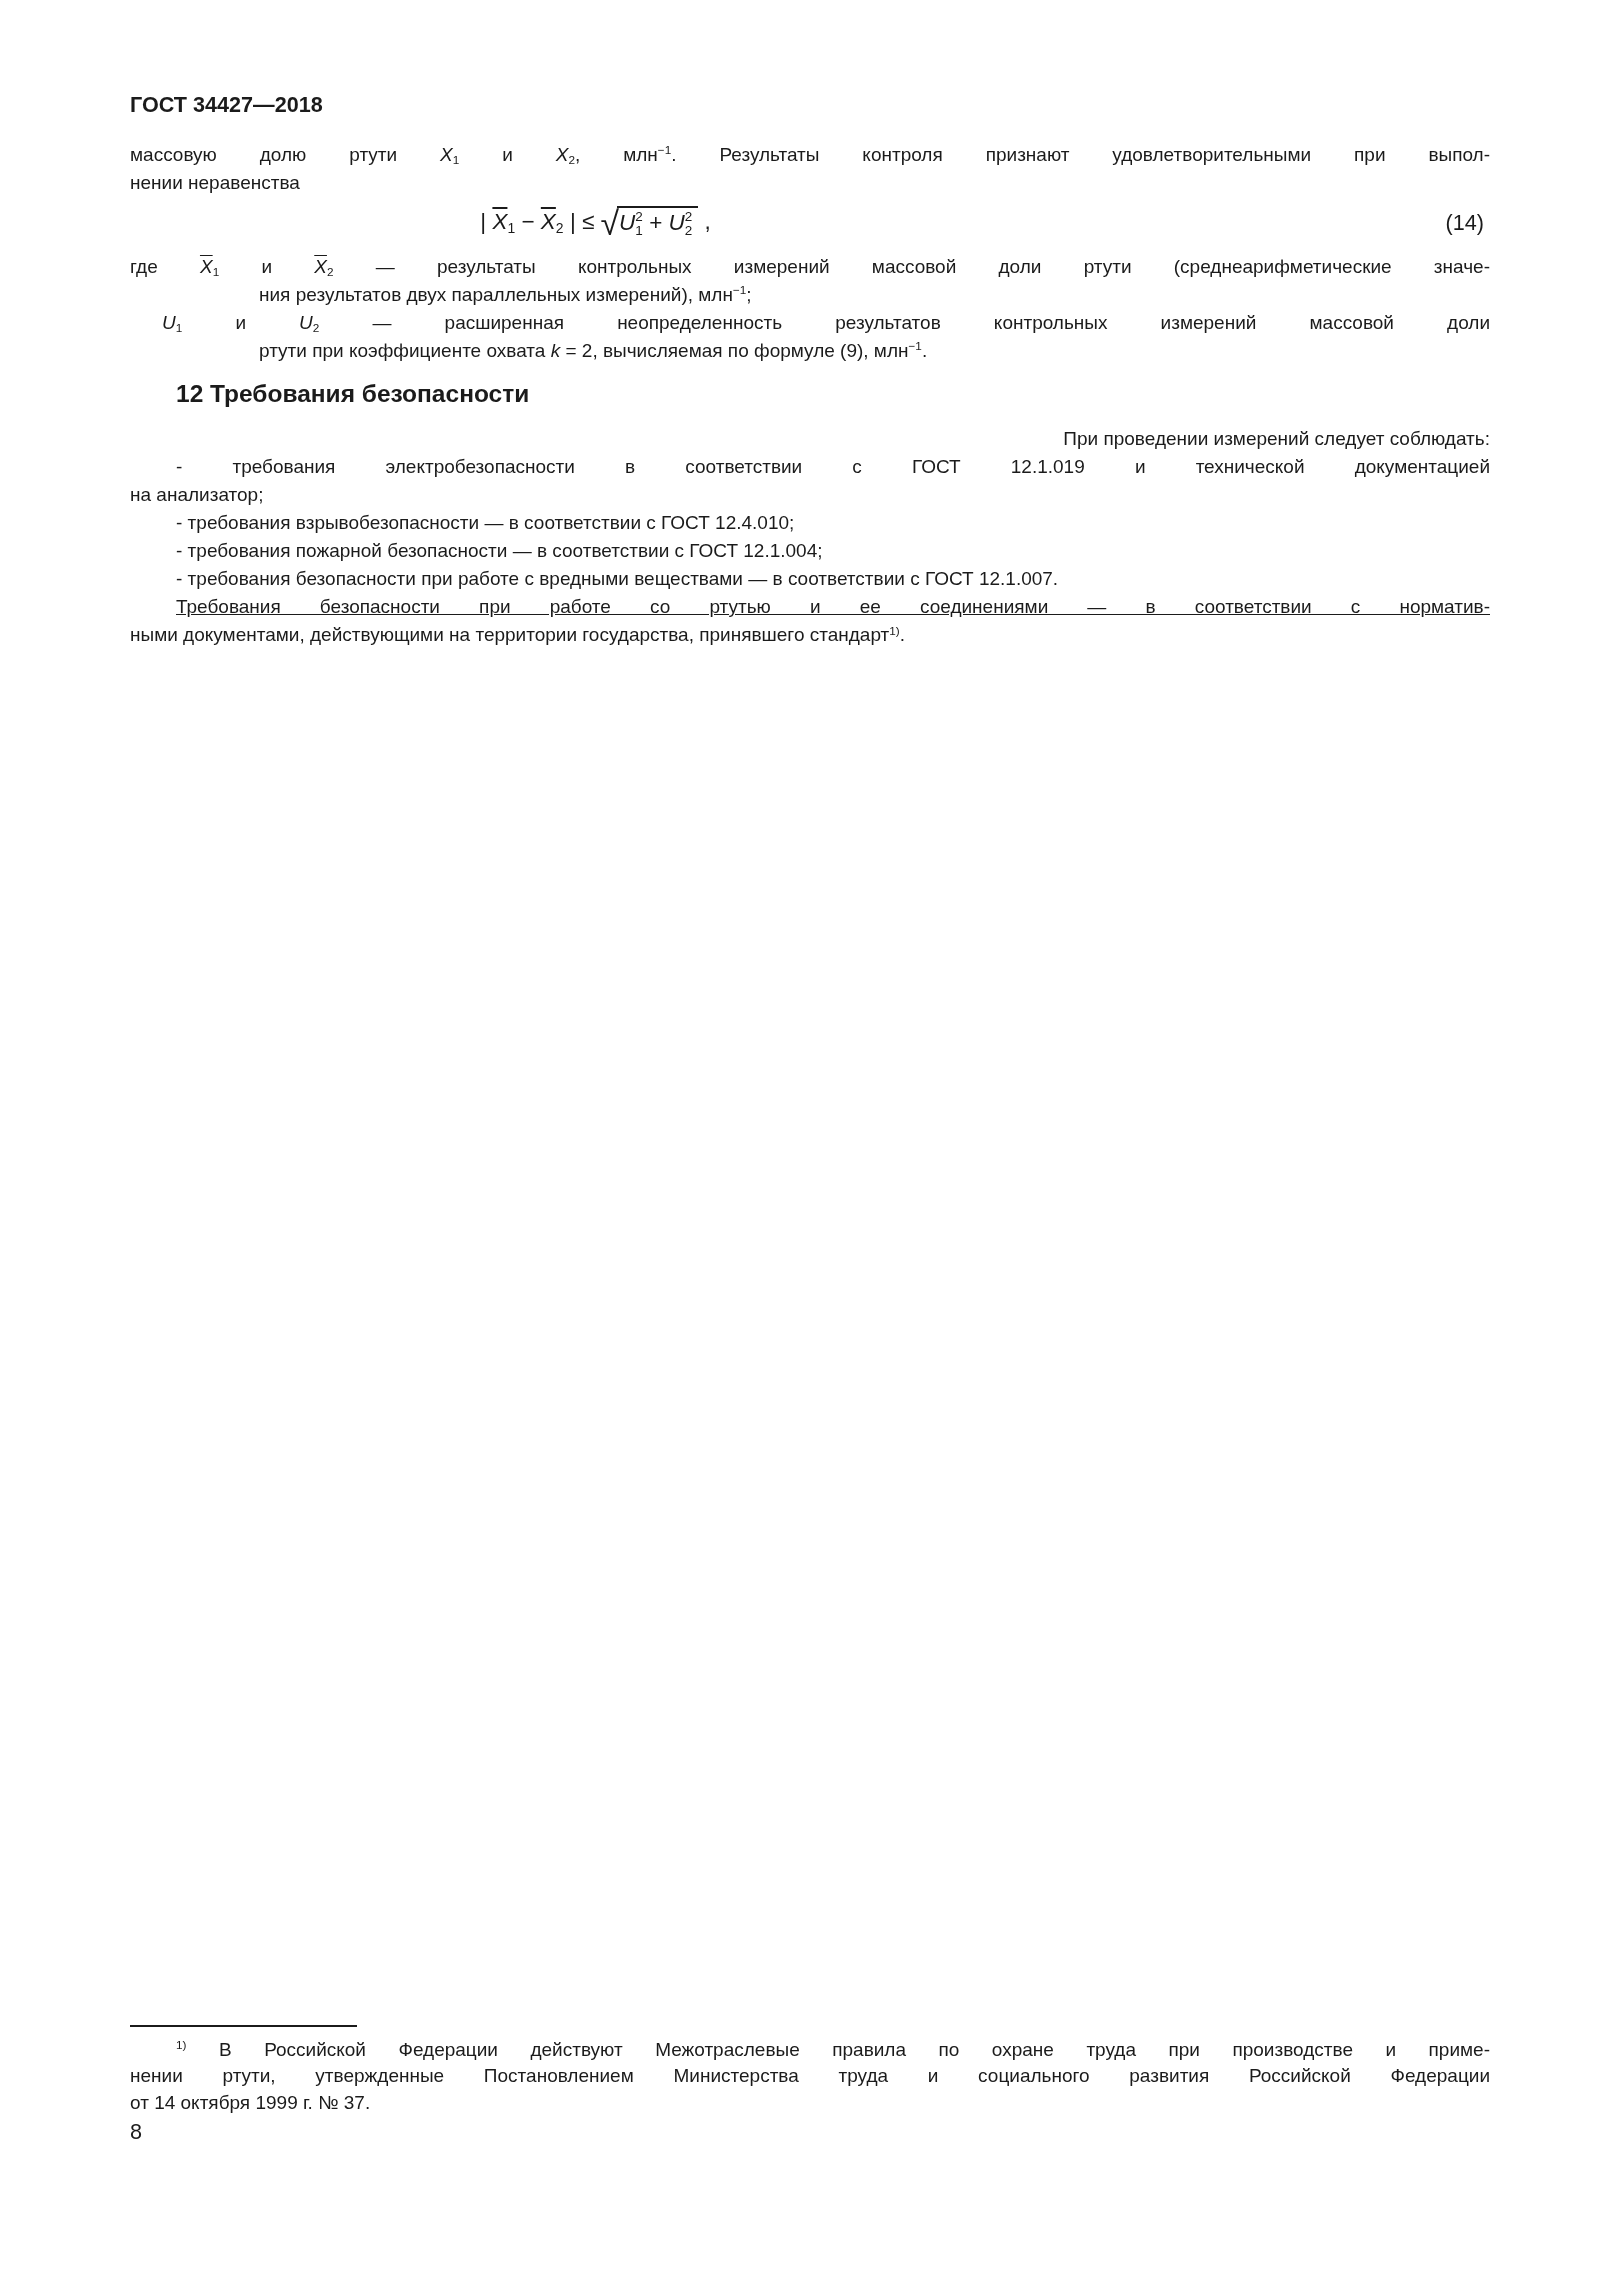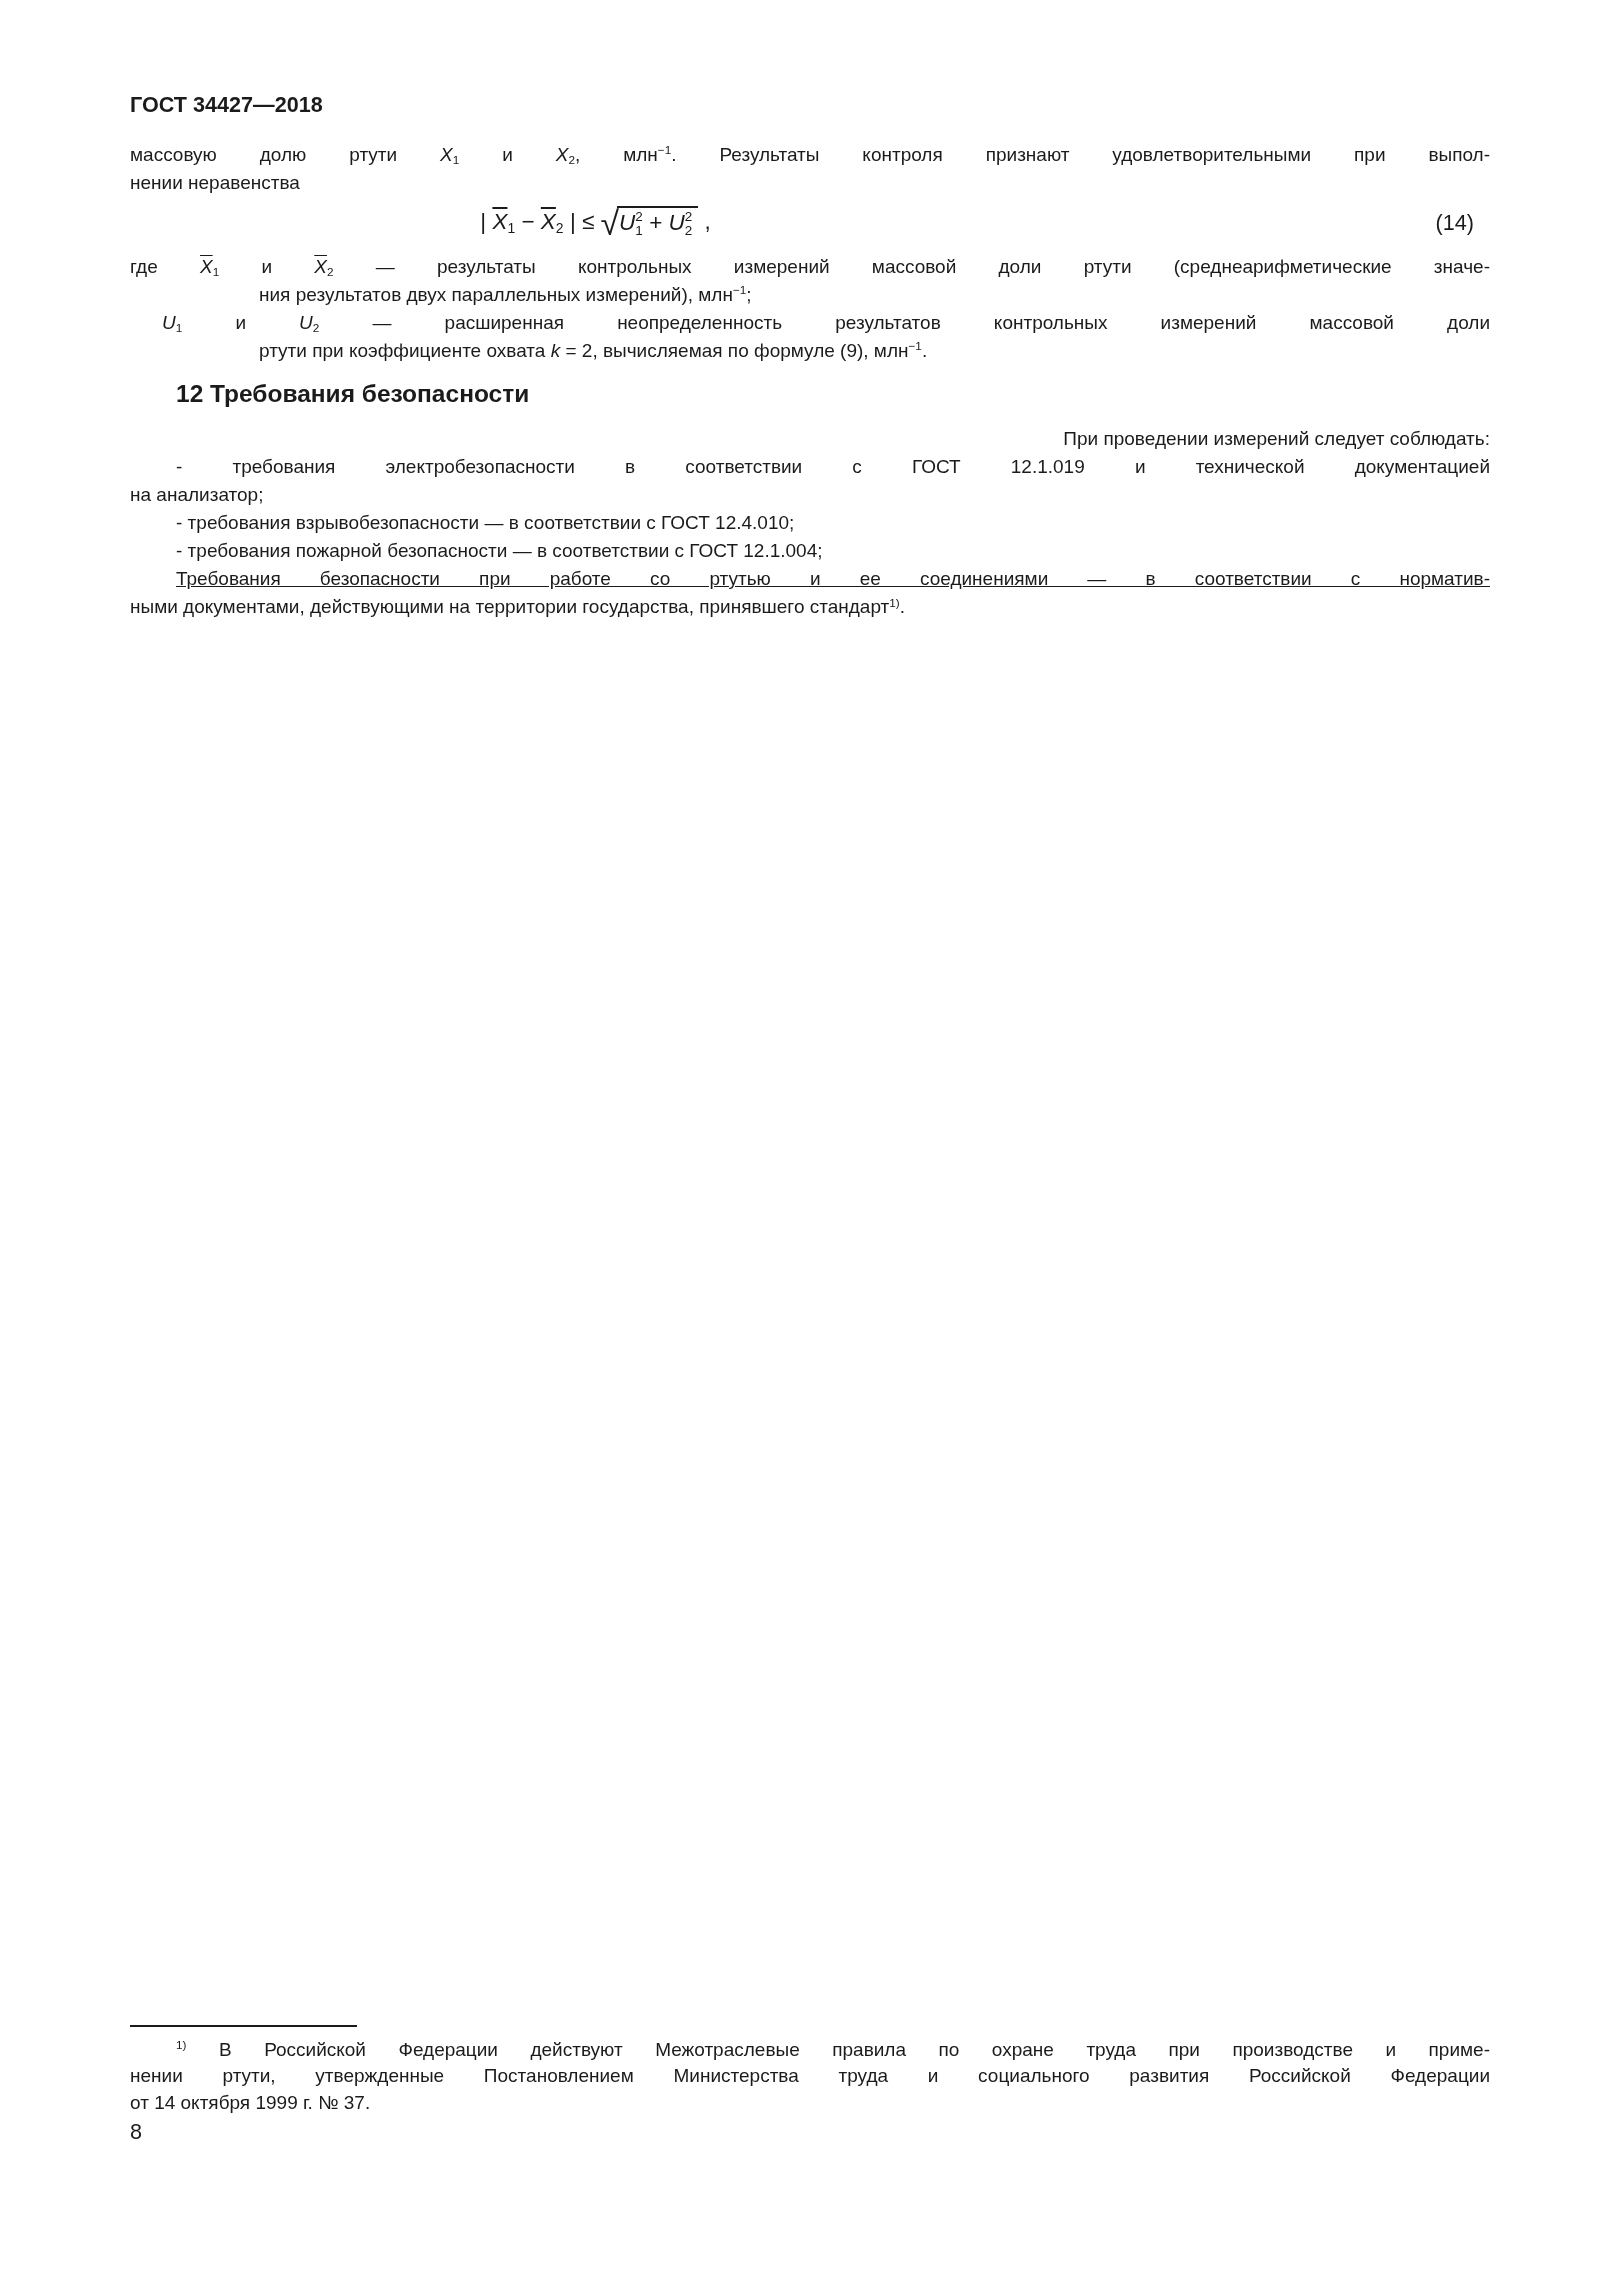--- a/index.html
+++ b/index.html
@@ -15,21 +15,21 @@
   .tline { font-size:19px; line-height:28px; min-height:28px; }
   .just { text-align:justify; text-align-last:justify; }
 
   .it  { font-style:italic; }
   .sup { font-size:0.62em; position:relative; top:-0.55em; line-height:1; }
   .sub { font-size:0.62em; position:relative; top:0.28em; line-height:1; }
   .bar { text-decoration:overline; }
 
   .formula-row { position:relative; height:49px; display:flex; align-items:center; margin:2px 0 5px; }
   .formula-center { width:931px; text-align:center; font-size:22.5px; }
-  .formula-number { position:absolute; right:16px; top:50%; transform:translateY(-50%); font-size:21.6px; }
+  .formula-number { position:absolute; right:6px; top:50%; transform:translateY(-50%); font-size:21.6px; }
 
   .sqrt { display:inline-flex; align-items:flex-start; vertical-align:middle; }
   .rad  { font-size:1.5em; line-height:1.02; }
   .cnt  { border-top:2px solid #1b1b1b; padding:2px 5.9px 0 2px; margin-left:-2px; line-height:1.15; }
   .stk  { display:inline-flex; flex-direction:column; align-items:flex-start;
           font-size:0.6em; line-height:1.05; vertical-align:middle; text-align:left; }
   .stk .up, .stk .dn { display:block; }
 
   .section-heading { font-size:24.5px; font-weight:bold; line-height:31px; padding-left:46px; margin:13.7px 0 15.7px; }
 
@@ -73,20 +73,21 @@
     </div>
 
   <h2 class="section-heading">12 Требования безопасности</h2>
 
   <div class="block">
       <div class="tline" style="padding-left: 46px; text-align: right;"><span>При проведении измерений следует соблюдать:</span></div>
       <div class="tline just" style="padding-left: 46px;"><span>- требования электробезопасности в соответствии с ГОСТ 12.1.019 и технической документацией</span></div>
       <div class="tline"><span>на анализатор;</span></div>
       <div class="tline" style="padding-left: 46px;"><span>- требования взрывобезопасности — в соответствии с ГОСТ 12.4.010;</span></div>
       <div class="tline" style="padding-left: 46px;"><span>- требования пожарной безопасности — в соответствии с ГОСТ 12.1.004;</span></div>
+      <div class="tline" style="padding-left: 46px;"><span>- требования безопасности при работе с вредными веществами — в соответствии с ГОСТ 12.1.007.</span></div>
       <div class="tline just" style="padding-left: 46px; text-decoration: underline;"><span>Требования безопасности при работе со ртутью и ее соединениями — в соответствии с норматив-</span></div>
       <div class="tline"><span>ными документами, действующими на территории государства, принявшего стандарт</span><span class="sup">1)</span><span>.</span></div>
     </div>
 
   <div class="footnote">
     <div class="footnote-rule"></div>
     <div>
         <div class="tline just" style="padding-left: 46px;"><span class="sup">1)</span><span> В Российской Федерации действуют Межотраслевые правила по охране труда при производстве и приме-</span></div>
         <div class="tline just"><span>нении ртути, утвержденные Постановлением Министерства труда и социального развития Российской Федерации</span></div>
         <div class="tline"><span>от 14 октября 1999 г. № 37.</span></div>

